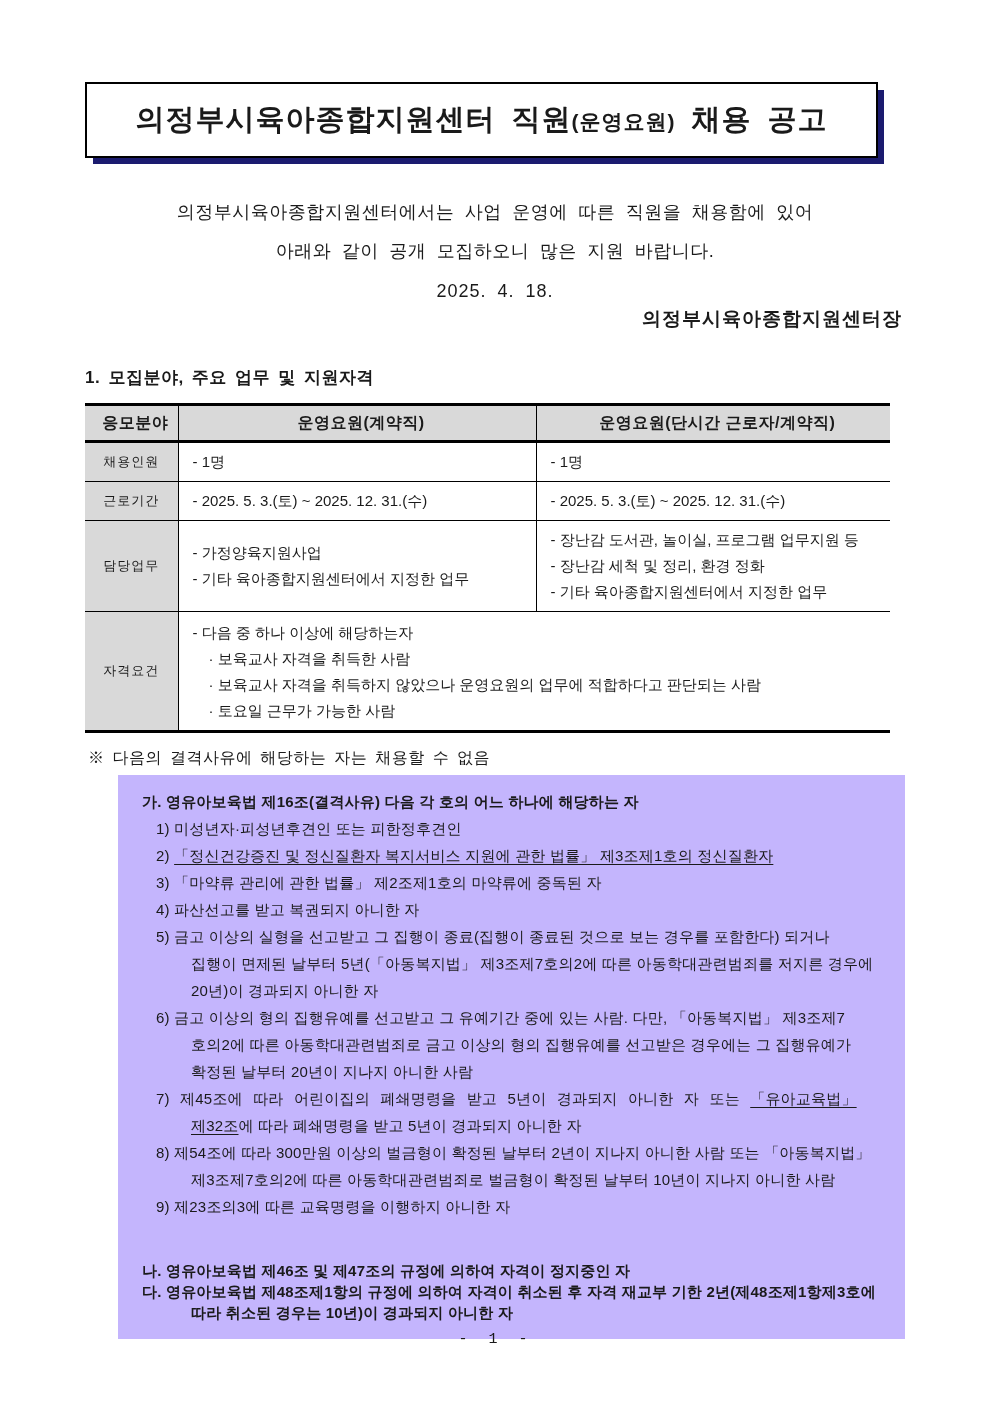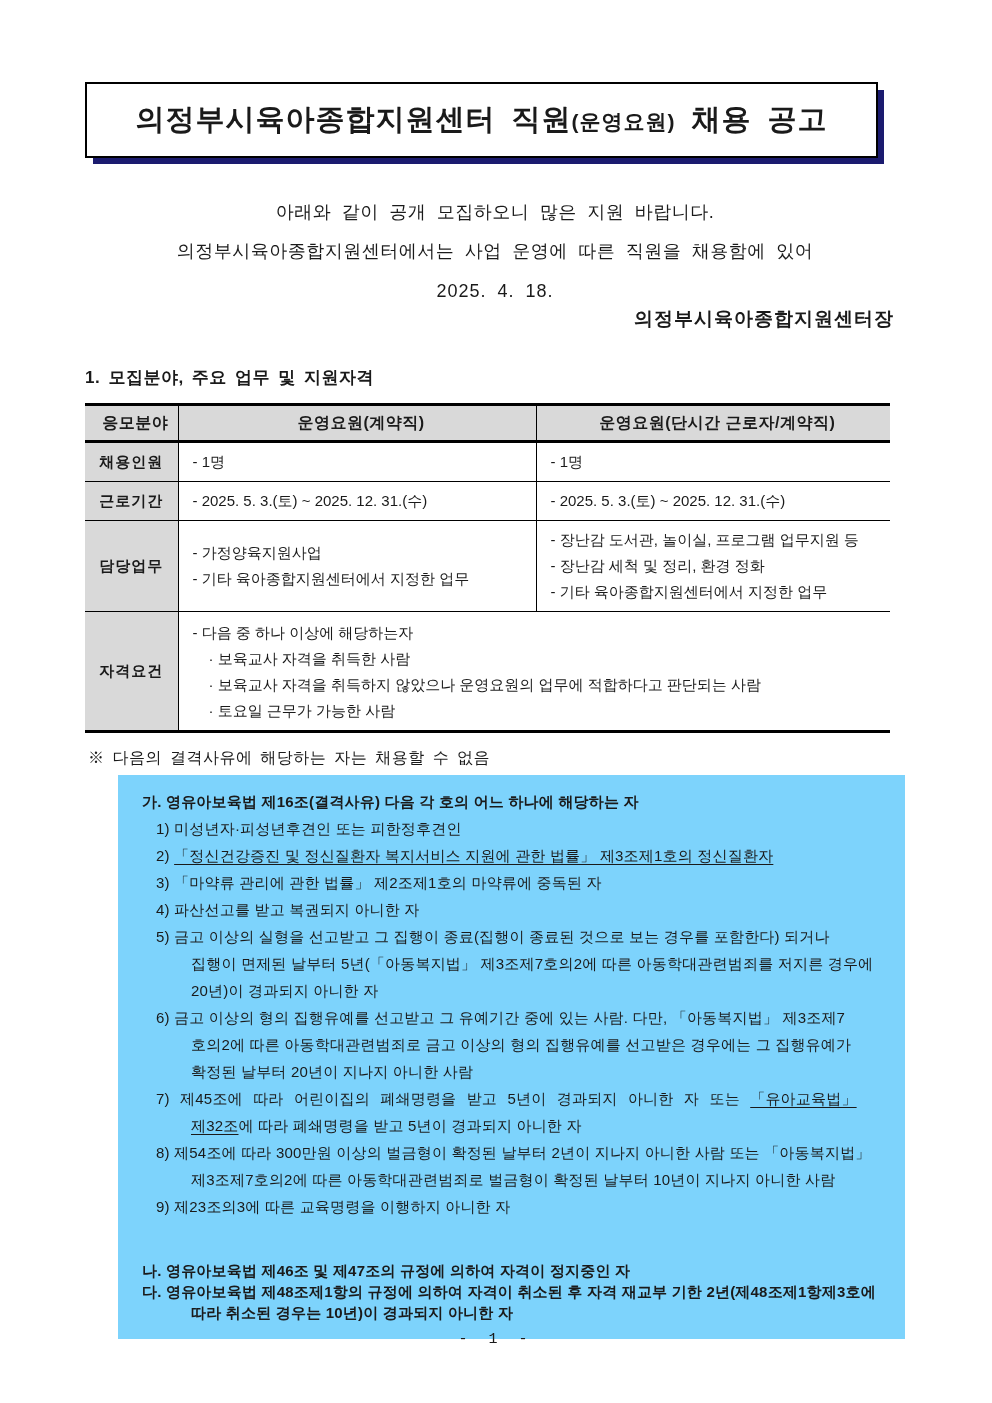--- a/index.html
+++ b/index.html
@@ -29,21 +29,21 @@
   .title-box .t-paren { font-size: 21px; font-weight: bold; }
 
   
   .intro {
     position: absolute; left: 85px; top: 193px; width: 820px;
     text-align: center; font-size: 18px; letter-spacing: 0.5px; word-spacing: 5px;
   }
   .intro .iline { line-height: 39px; white-space: nowrap; }
   .intro .idate { line-height: 39px; margin-top: 1px; letter-spacing: 1px; }
   .signer {
-    position: absolute; top: 306px; right: 98px;
+    position: absolute; top: 306px; right: 90px;
     font-size: 19px; font-weight: bold; letter-spacing: 1px;
   }
 
   
   .sec-heading {
     position: absolute; left: 85px; top: 366px;
     font-size: 17px; font-weight: bold; letter-spacing: 0.5px; word-spacing: 3px;
   }
 
   
@@ -55,21 +55,21 @@
   }
   table.recruit col.c1 { width: 93px; }
   table.recruit col.c2 { width: 358px; }
   table.recruit col.c3 { width: 354px; }
   table.recruit thead th {
     background: #d9d9d9; border-bottom: 3px solid #000;
     font-size: 16px; font-weight: bold; height: 37px;
     text-align: center; vertical-align: middle; letter-spacing: 0.5px; padding-left: 8px;
   }
   table.recruit th.rlabel {
-    background: #d9d9d9; font-size: 15px; font-weight: bold;
+    background: #d9d9d9; font-size: 13px; font-weight: normal;
     text-align: center; vertical-align: middle; letter-spacing: 1px;
   }
   table.recruit tbody tr { border-bottom: 1px solid #000; }
   table.recruit tbody tr:last-child { border-bottom: none; }
   table.recruit .vline { border-right: 1.5px solid #000; }
   table.recruit td {
     vertical-align: middle; padding: 6px 8px 6px 14px; line-height: 26px;
   }
   tr.r-small td, tr.r-small th { height: 38px; }
   tr.r-duty td, tr.r-duty th { height: 90px; }
@@ -78,21 +78,21 @@
   tr.r-qual td { line-height: 26px; padding-top: 8px; vertical-align: top; }
   tr.r-qual .sub { padding-left: 16px; }
 
   
   .note {
     position: absolute; left: 88px; top: 748px;
     font-size: 16px; word-spacing: 3px; letter-spacing: 0.5px;
   }
   .disq-box {
     position: absolute; left: 118px; top: 775px; width: 787px;
-    background: #7dd3fc;
+    background: #c4b5fd;
     padding: 13px 6px 16px 0;
     font-size: 15px;
   }
   .dline { line-height: 27px; white-space: nowrap; letter-spacing: 0.2px; }
   .ind0 { padding-left: 24px; }
   .ind1 { padding-left: 38px; }
   .ind2 { padding-left: 66px; margin-left: 7px; }
   .b { font-weight: bold; }
   .gap { margin-top: 40px; }
   .s2 { line-height: 21px; }
@@ -109,22 +109,22 @@
 </head>
 <body>
 
 <div class="page">
 
   <div class="title-box">
     <div class="t-main"><span>의정부시육아종합지원센터 직원</span><span class="t-paren">(운영요원)</span><span> 채용 공고</span></div>
   </div>
 
   <div class="intro">
+    <div class="iline">의정부시육아종합지원센터에서는 사업 운영에 따른 직원을 채용함에 있어</div>
     <div class="iline">아래와 같이 공개 모집하오니 많은 지원 바랍니다.</div>
-    <div class="iline">의정부시육아종합지원센터에서는 사업 운영에 따른 직원을 채용함에 있어</div>
     <div class="idate">2025. 4. 18.</div>
   </div>
   <div class="signer">의정부시육아종합지원센터장</div>
 
   <div class="sec-heading">1. 모집분야, 주요 업무 및 지원자격</div>
 
   <table class="recruit">
     <colgroup>
         <col class="c1">
         <col class="c2">

